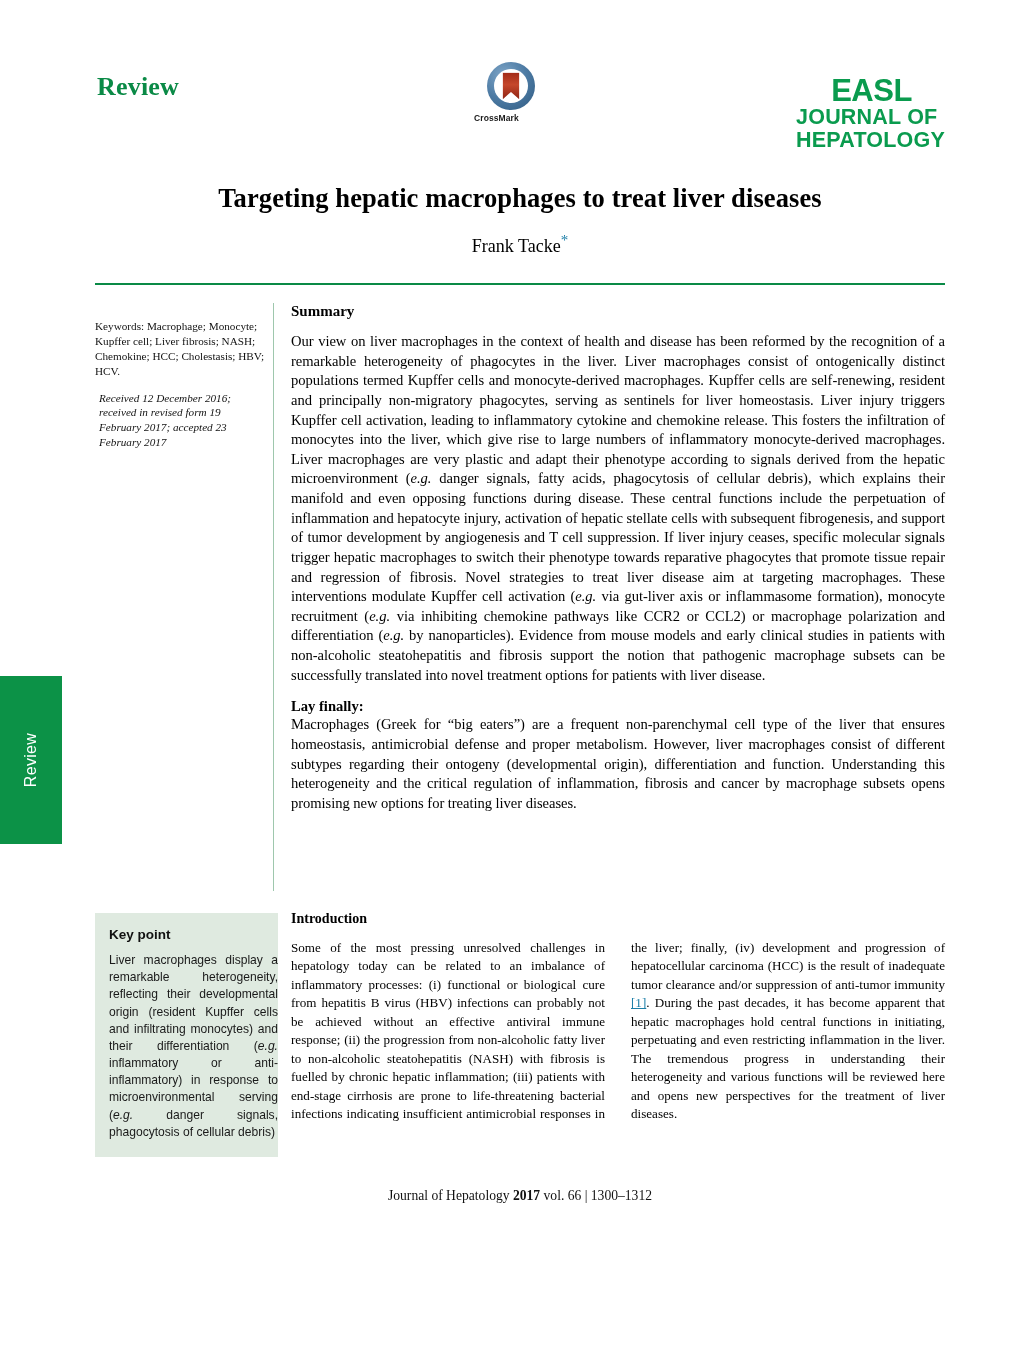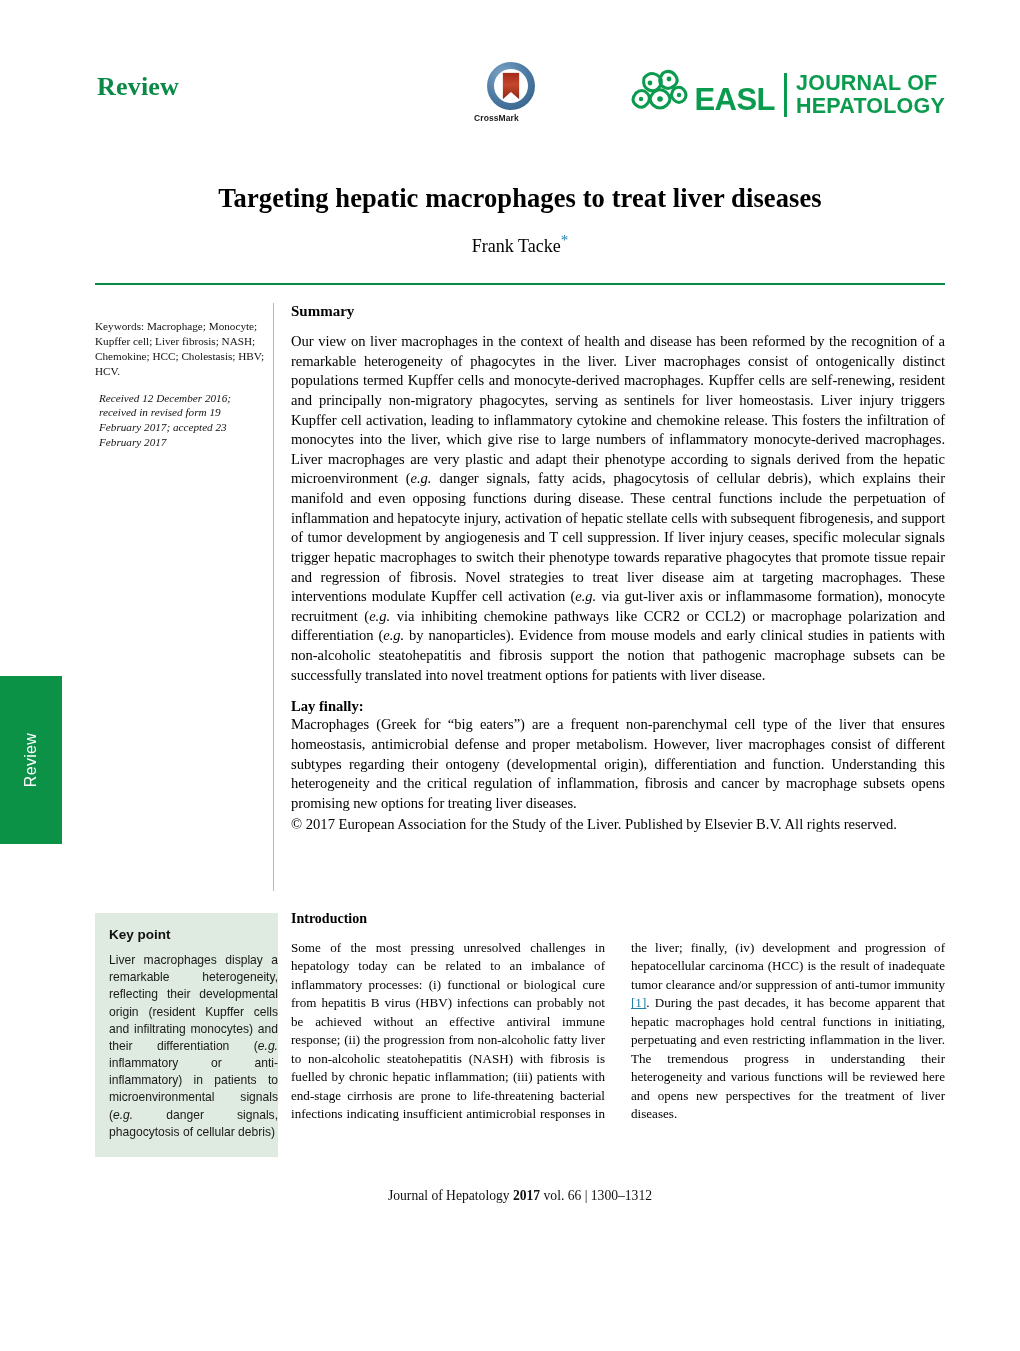--- a/index.html
+++ b/index.html
@@ -121,20 +121,21 @@
 
   
   .easl-logo {
     position: absolute;
     right: 0px;
     top: 6px;
     height: 58px;
     display: flex;
     align-items: center;
     gap: 0px;
+    flex-direction: column;
   }
   .easl-mark { display: block; }
   .easl-word {
     font-family: "Liberation Sans", sans-serif;
     font-weight: bold;
     font-size: 31px;
     color: #0a9b4e;
     letter-spacing: -0.5px;
     line-height: 1;
     margin-left: 2px;
@@ -373,27 +374,26 @@
     <div class="vrule"></div>
 
     <div class="col-right">
       <h2 class="sec-head">Summary</h2>
 
       <p class="abs-text"><span>Our view on liver macrophages in the context of health and disease has been reformed by the recognition of a remarkable heterogeneity of phagocytes in the liver. Liver macrophages consist of ontogenically distinct populations termed Kupffer cells and monocyte-derived macrophages. Kupffer cells are self-renewing, resident and principally non-migratory phagocytes, serving as sentinels for liver homeostasis. Liver injury triggers Kupffer cell activation, leading to inflammatory cytokine and chemokine release. This fosters the infiltration of monocytes into the liver, which give rise to large numbers of inflammatory monocyte-derived macrophages. Liver macrophages are very plastic and adapt their phenotype according to signals derived from the hepatic microenvironment (</span><em class="it">e.g.</em><span> danger signals, fatty acids, phagocytosis of cellular debris), which explains their manifold and even opposing functions during disease. These central functions include the perpetuation of inflammation and hepatocyte injury, activation of hepatic stellate cells with subsequent fibrogenesis, and support of tumor development by angiogenesis and T cell suppression. If liver injury ceases, specific molecular signals trigger hepatic macrophages to switch their phenotype towards reparative phagocytes that promote tissue repair and regression of fibrosis. Novel strategies to treat liver disease aim at targeting macrophages. These interventions modulate Kupffer cell activation (</span><em class="it">e.g.</em><span> via gut-liver axis or inflammasome formation), monocyte recruitment (</span><em class="it">e.g.</em><span> via inhibiting chemokine pathways like CCR2 or CCL2) or macrophage polarization and differentiation (</span><em class="it">e.g.</em><span> by nanoparticles). Evidence from mouse models and early clinical studies in patients with non-alcoholic steatohepatitis and fibrosis support the notion that pathogenic macrophage subsets can be successfully translated into novel treatment options for patients with liver disease.</span></p>
 
       <p class="lay-head">Lay finally:</p>
       <p class="abs-text">Macrophages (Greek for “big eaters”) are a frequent non-parenchymal cell type of the liver that ensures homeostasis, antimicrobial defense and proper metabolism. However, liver macrophages consist of different subtypes regarding their ontogeny (developmental origin), differentiation and function. Understanding this heterogeneity and the critical regulation of inflammation, fibrosis and cancer by macrophage subsets opens promising new options for treating liver diseases.</p>
 
-      <p class="copyright">© 2017 European Association for the Study of the Liver. Published by Elsevier B.V. All rights reserved.</p>
     </div>
   </div>
 
   <aside class="keypoint">
     <h3>Key point</h3>
-    <p><span>Liver macrophages display a remarkable heterogeneity, reflecting their developmental origin (resident Kupffer cells and infiltrating monocytes) and their differentiation (</span><em class="it">e.g.</em><span> inflammatory or anti-inflammatory) in patients to microenvironmental signals (</span><em class="it">e.g.</em><span> danger signals, phagocytosis of cellular debris)</span></p>
+    <p><span>Liver macrophages display a remarkable heterogeneity, reflecting their developmental origin (resident Kupffer cells and infiltrating monocytes) and their differentiation (</span><em class="it">e.g.</em><span> inflammatory or anti-inflammatory) in response to microenvironmental serving (</span><em class="it">e.g.</em><span> danger signals, phagocytosis of cellular debris)</span></p>
   </aside>
 
   <section class="intro">
     <h2 class="intro-head">Introduction</h2>
     <div class="intro-cols">
       <p><span>Some of the most pressing unresolved challenges in hepatology today can be related to an imbalance of inflammatory processes: (i) functional or biological cure from hepatitis B virus (HBV) infections can probably not be achieved without an effective antiviral immune response; (ii) the progression from non-alcoholic fatty liver to non-alcoholic steatohepatitis (NASH) with fibrosis is fuelled by chronic hepatic inflammation; (iii) patients with end-stage cirrhosis are prone to life-threatening bacterial infections indicating insufficient antimicrobial responses in the liver; finally, (iv) development and progression of hepatocellular carcinoma (HCC) is the result of inadequate tumor clearance and/or suppression of anti-tumor immunity </span><a class="ref" href="#">[1]</a><span>. During the past decades, it has become apparent that hepatic macrophages hold central functions in initiating, perpetuating and even restricting inflammation in the liver. The tremendous progress in understanding their heterogeneity and various functions will be reviewed here and opens new perspectives for the treatment of liver diseases.</span></p>
     </div>
   </section>
 
   <div class="footer">

